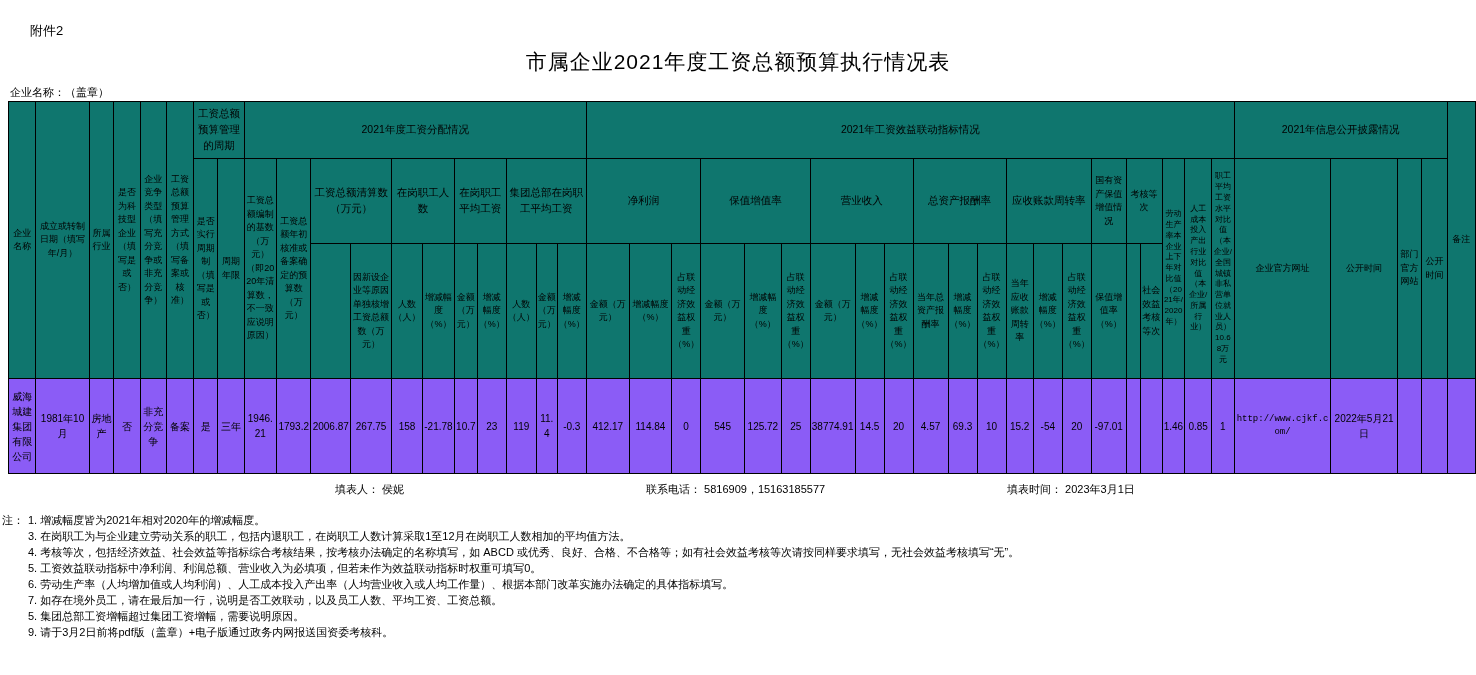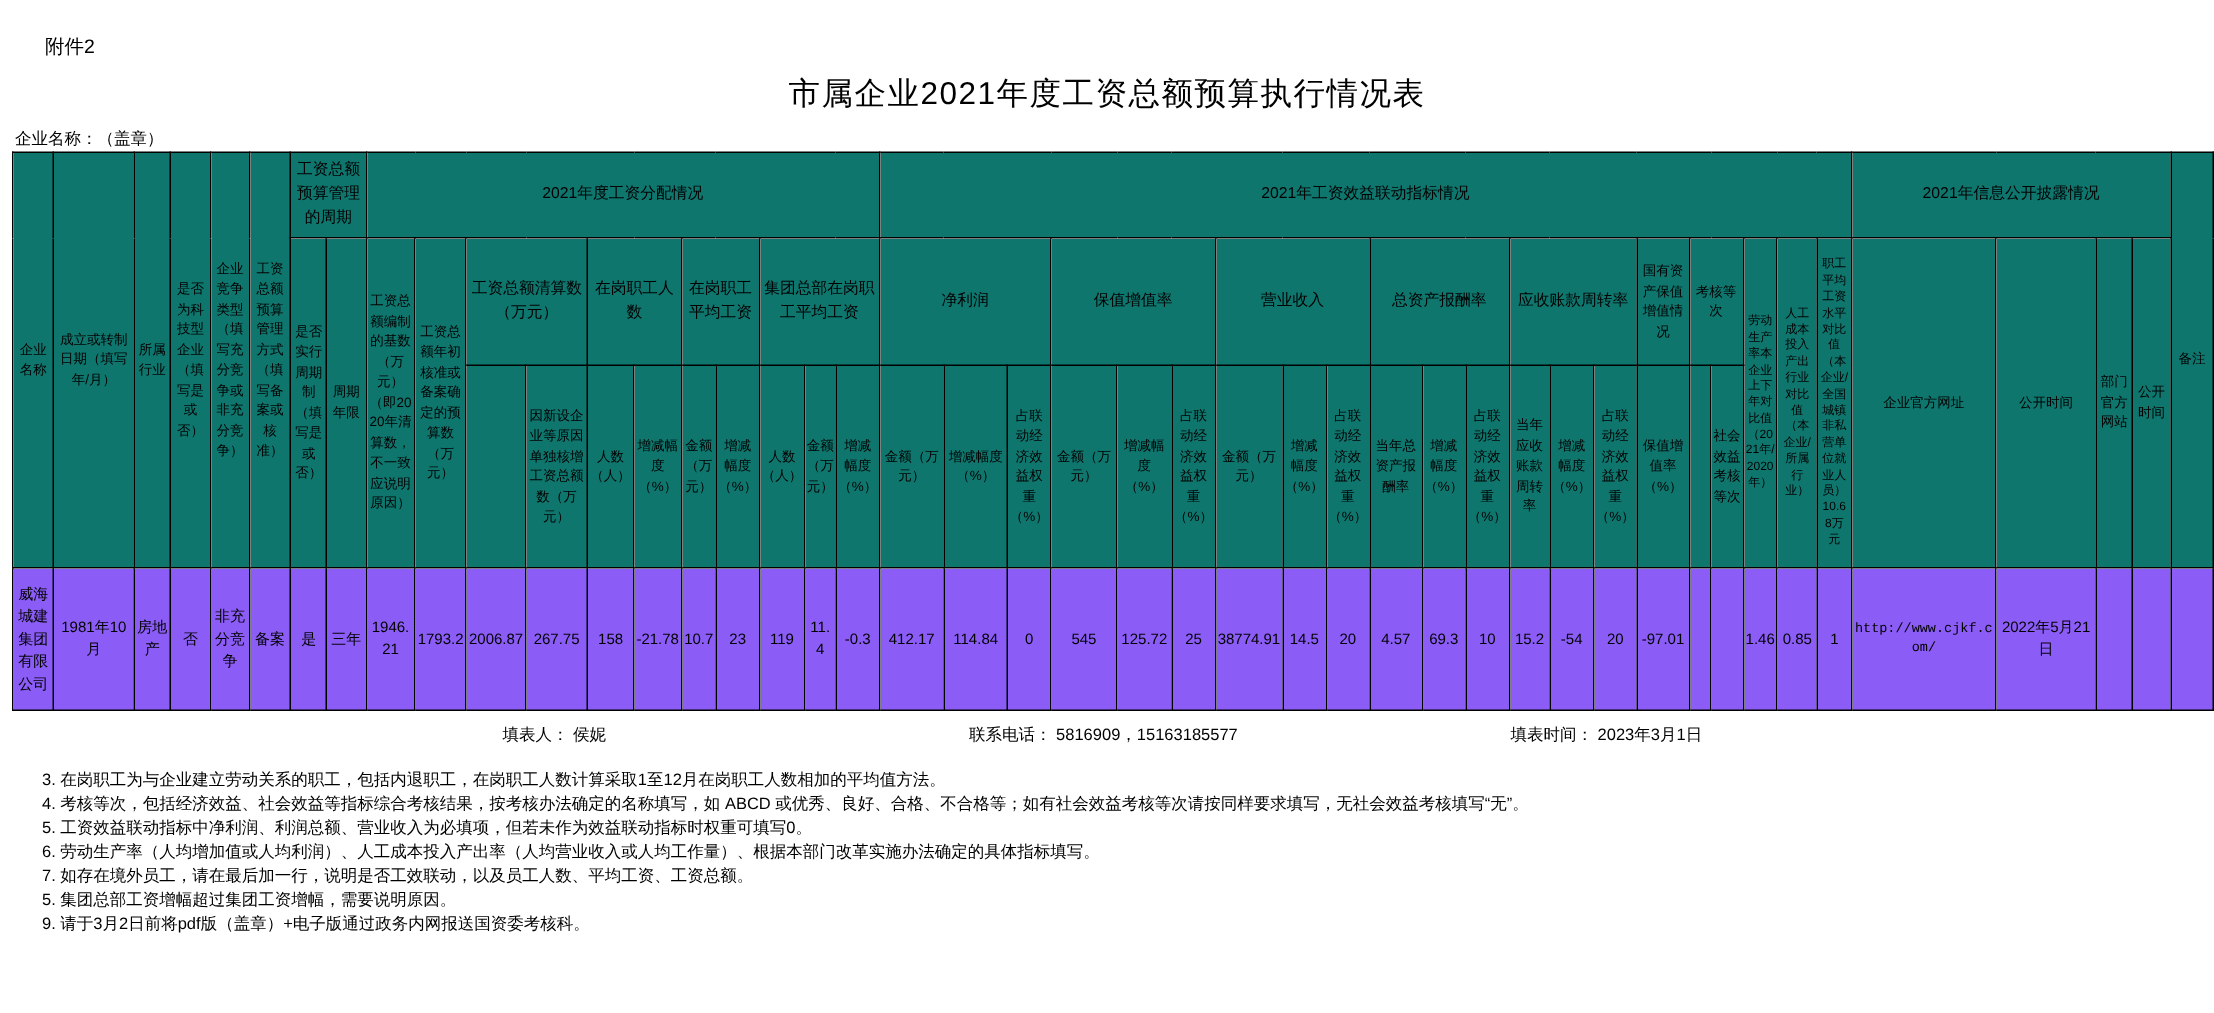--- a/index.html
+++ b/index.html
@@ -213,20 +213,21 @@
   </tbody>
 </table>
 
 <div class="footer">
   <span class="f-item f-filler"><span>填表人：</span> <span>侯妮</span></span>
   <span class="f-item f-phone"><span>联系电话：</span> <span>5816909，15163185577</span></span>
   <span class="f-item f-date"><span>填表时间：</span> <span>2023年3月1日</span></span>
 </div>
 
 <div class="notes">
+  <div class="note-line first"><span class="note-prefix">注：</span><span>1. 增减幅度皆为2021年相对2020年的增减幅度。</span></div>
   <div class="note-line">3. 在岗职工为与企业建立劳动关系的职工，包括内退职工，在岗职工人数计算采取1至12月在岗职工人数相加的平均值方法。</div>
   <div class="note-line">4. 考核等次，包括经济效益、社会效益等指标综合考核结果，按考核办法确定的名称填写，如 ABCD 或优秀、良好、合格、不合格等；如有社会效益考核等次请按同样要求填写，无社会效益考核填写“无”。</div>
   <div class="note-line">5. 工资效益联动指标中净利润、利润总额、营业收入为必填项，但若未作为效益联动指标时权重可填写0。</div>
   <div class="note-line">6. 劳动生产率（人均增加值或人均利润）、人工成本投入产出率（人均营业收入或人均工作量）、根据本部门改革实施办法确定的具体指标填写。</div>
   <div class="note-line">7. 如存在境外员工，请在最后加一行，说明是否工效联动，以及员工人数、平均工资、工资总额。</div>
   <div class="note-line">5. 集团总部工资增幅超过集团工资增幅，需要说明原因。</div>
   <div class="note-line">9. 请于3月2日前将pdf版（盖章）+电子版通过政务内网报送国资委考核科。</div>
 </div>
 
 </body></html>

